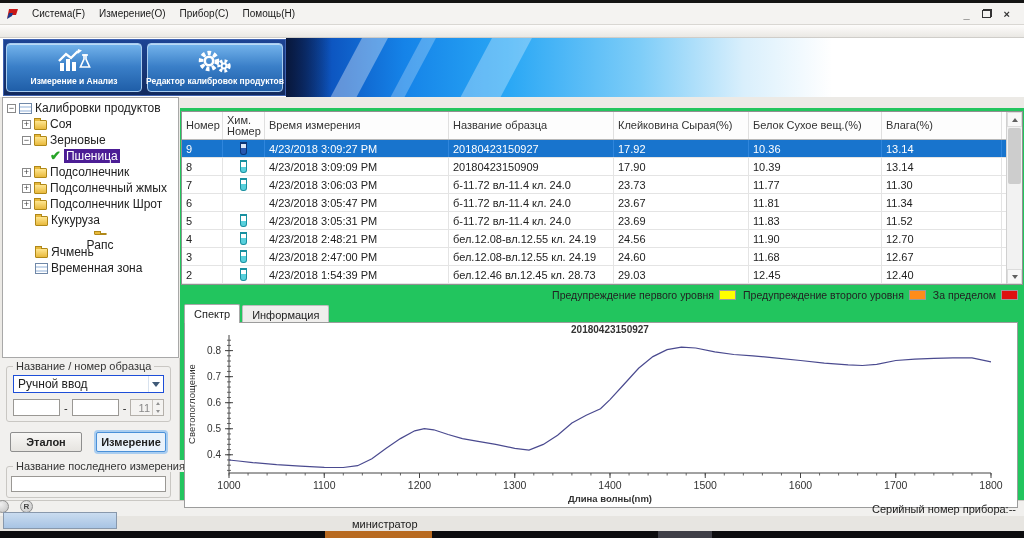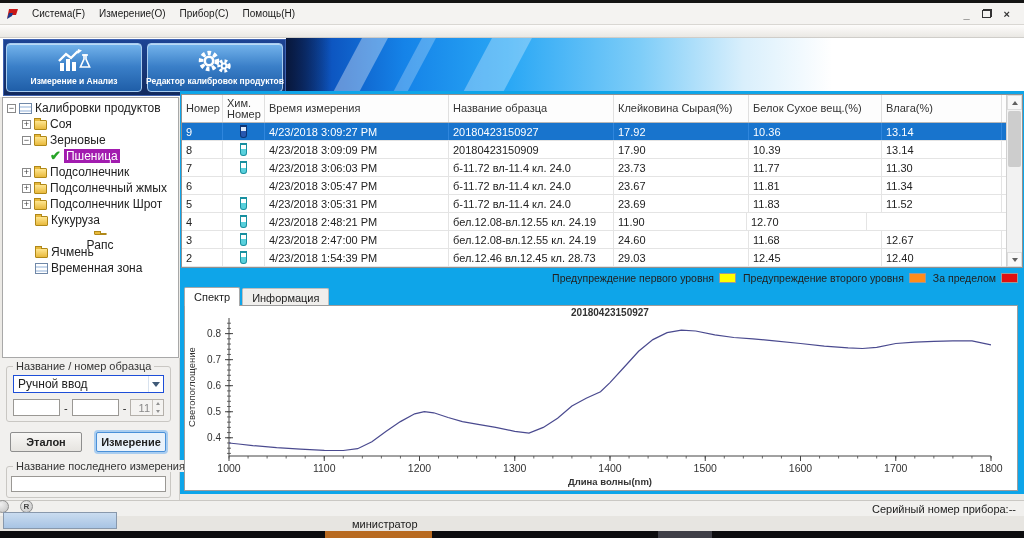--- a/index.html
+++ b/index.html
@@ -40,23 +40,23 @@
   .tree-row { display:flex; align-items:center; gap:3px; height:16px; font-size:12px; white-space:nowrap; cursor:default; }
   .expander { width:9px; height:9px; min-width:9px; border:1px solid #888; background:#fff;
     font-size:9px; line-height:7px; text-align:center; color:#444; }
   .icon-folder { width:13px; height:10px; min-width:13px; background:linear-gradient(#ffe690,#e8b93c);
     border:1px solid #b08818; border-radius:1px; position:relative; margin-top:2px; }
   .icon-folder::before { content:""; position:absolute; top:-3px; left:-1px; width:5px; height:2px;
     background:#e8b93c; border:1px solid #b08818; border-bottom:none; }
   .icon-db { width:13px; height:11px; min-width:13px; border:1px solid #7088a8;
     background:repeating-linear-gradient(180deg,#ffffff 0 2px,#c8d8ec 2px 4px); }
   .icon-check { color:#28a428; font-size:13px; font-weight:bold; line-height:12px; }
-  .tree-label.selected { background:#a21caf; color:#fff; padding:0 2px; }
-  
-  #main { position:absolute; left:180px; top:91px; width:844px; height:403px; background:#0ea5e9; }
+  .tree-label.selected { background:#4c1d95; color:#fff; padding:0 2px; }
+  
+  #main { position:absolute; left:180px; top:108px; width:844px; height:403px; background:#22c55e; }
   #table-wrap { position:absolute; left:1px; top:3px; width:842px; height:174px;
     border:1px solid #909090; background:#fff; display:flex; }
   #grid { width:826px; }
   #grid-header { display:flex; height:28px; border-bottom:1px solid #b8b8b8; background:#fdfdfd; }
   .hcell { border-right:1px solid #e0e0e0; padding:2px 4px; font-size:11px; color:#333;
     display:flex; align-items:center; line-height:11px; }
   .grow { display:flex; height:18px; border-bottom:1px solid #e4e4e4; align-items:stretch; cursor:default; }
   .gcell { border-right:1px solid #e4e4e4; padding:0 4px; display:flex; align-items:center;
     font-size:11px; color:#222; overflow:hidden; white-space:nowrap; }
   .grow.selected { background:#1874cd; }
@@ -308,20 +308,21 @@
               <div class="gcell" style="width: 133px;">11.83</div>
               <div class="gcell" style="width: 120px;">11.52</div>
             </div>
             <div class="grow">
               <div class="gcell" style="width: 41px;">4</div>
               <div class="gcell" style="width: 42px; justify-content: center;">
                 <span class="icon-tube"></span>
               </div>
               <div class="gcell" style="width: 184px;">4/23/2018 2:48:21 PM</div>
               <div class="gcell" style="width: 165px;">бел.12.08-вл.12.55 кл. 24.19</div>
+              <div class="gcell" style="width: 135px;">24.56</div>
               <div class="gcell" style="width: 133px;">11.90</div>
               <div class="gcell" style="width: 120px;">12.70</div>
             </div>
             <div class="grow">
               <div class="gcell" style="width: 41px;">3</div>
               <div class="gcell" style="width: 42px; justify-content: center;">
                 <span class="icon-tube"></span>
               </div>
               <div class="gcell" style="width: 184px;">4/23/2018 2:47:00 PM</div>
               <div class="gcell" style="width: 165px;">бел.12.08-вл.12.55 кл. 24.19</div>

